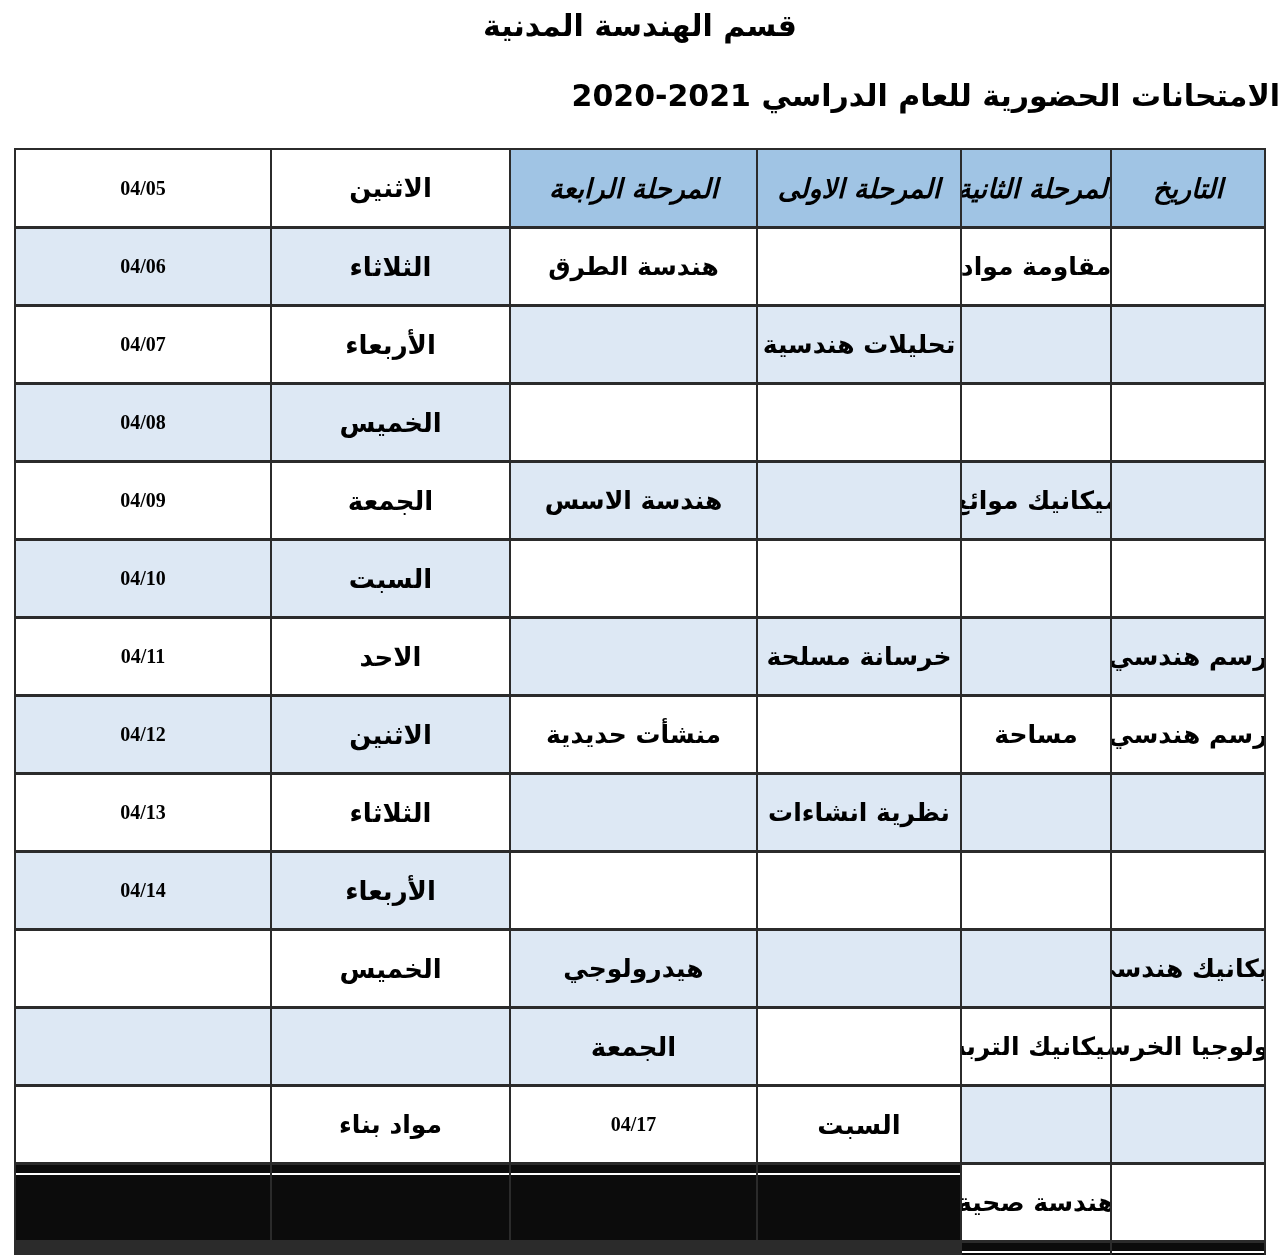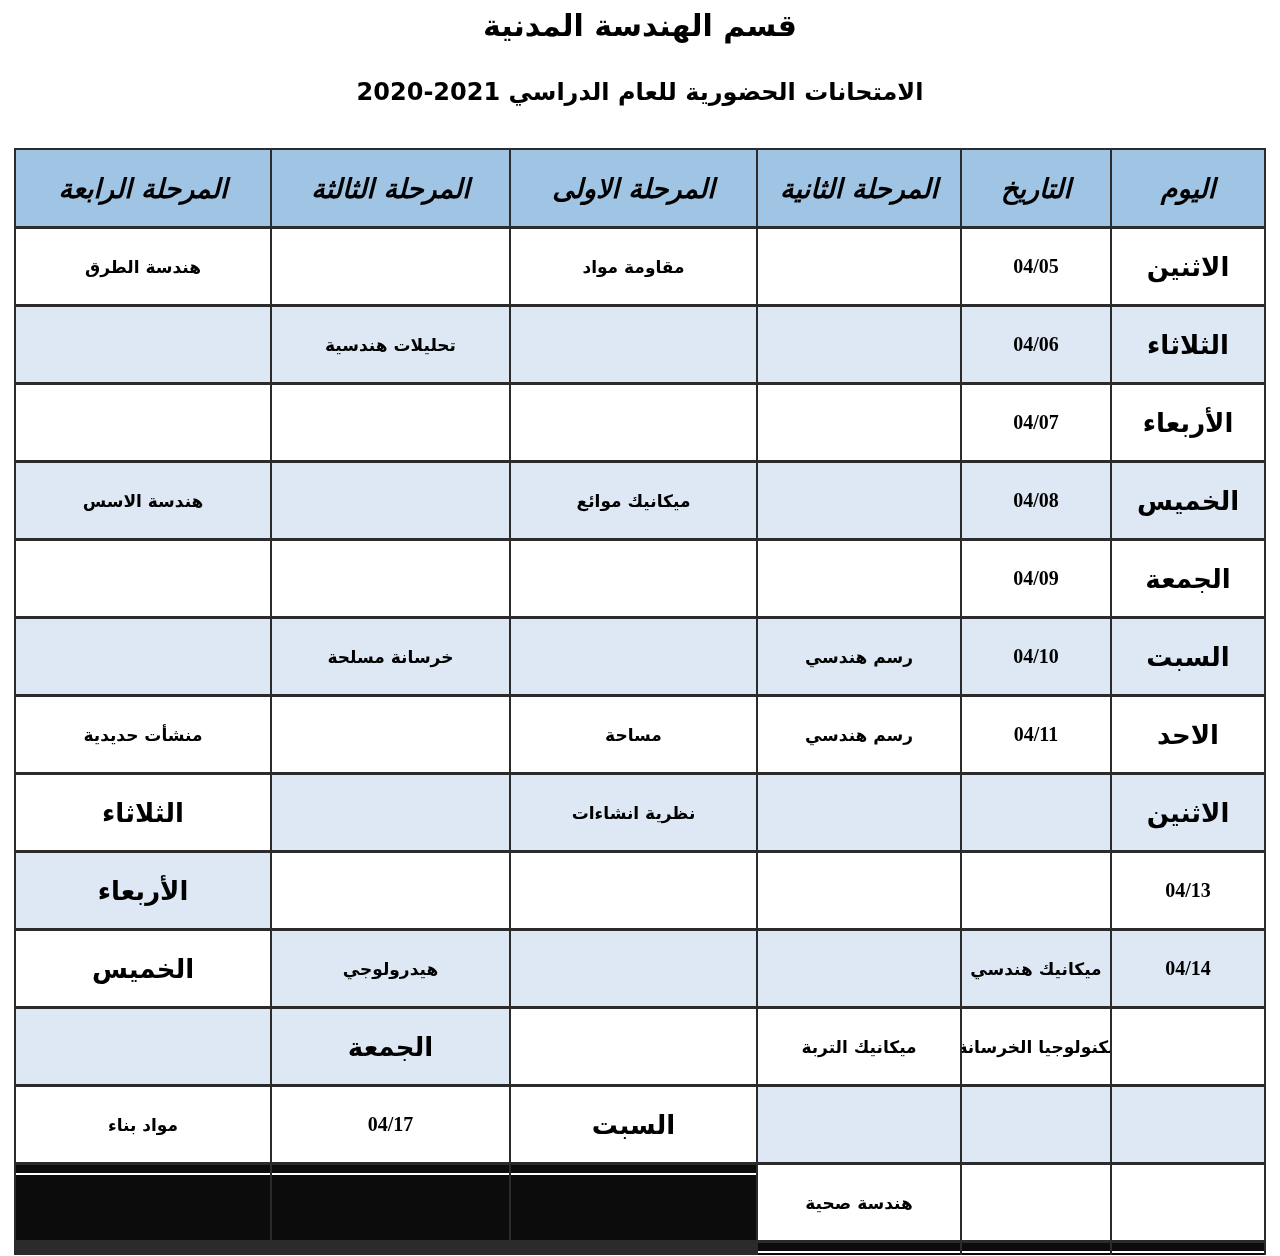--- a/index.html
+++ b/index.html
@@ -26,22 +26,21 @@
     text-align: center;
     font-size: 30px;
     font-weight: bold;
     direction: rtl;
   }
   .subtitle {
     position: absolute;
     top: 78px;
     left: 0;
     right: 0;
-    text-align: center;
-    font-size: 24px;
+    font-size: 30px;
     font-weight: bold;
     direction: rtl;
   }
   .exam-table {
     position: absolute;
     top: 148px;
     right: 14px;
     display: grid;
     grid-template-columns: 152px 148px 202px 245px 237px 254px;
     grid-template-rows: 76px repeat(13, 75px) 12px;
@@ -66,40 +65,38 @@
   }
   .row-white { background: #ffffff; }
   .row-blue  { background: var(--row-alt-bg, #dde8f4); }
   .day-cell  { font-size: 26px; white-space: nowrap; }
   .date-cell {
     font-family: "Liberation Serif", "DejaVu Serif", serif;
     font-size: 20px;
     white-space: nowrap;
     direction: ltr;
   }
-  .stage-cell { font-size: 17px; white-space: nowrap; }
+  .stage-cell { font-size: 25px; white-space: nowrap; }
   .band-cell {
     background: linear-gradient(to bottom,
       var(--band-color, #0c0c0c) 0px, var(--band-color, #0c0c0c) 8px,
       #ffffff 8px, #ffffff 10px,
       var(--band-color, #0c0c0c) 10px, var(--band-color, #0c0c0c) 12px);
   }
 </style>
 </head>
 <body>
 
 <div class="page">
   <div class="title">قسم الهندسة المدنية</div>
   <div class="subtitle">الامتحانات الحضورية للعام الدراسي 2021-2020</div>
   <div class="exam-table" dir="rtl">
-      <div class="cell header-cell">اليوم</div>
       <div class="cell header-cell">التاريخ</div>
       <div class="cell header-cell">المرحلة الثانية</div>
       <div class="cell header-cell">المرحلة الاولى</div>
-      <div class="cell header-cell">المرحلة الثالثة</div>
       <div class="cell header-cell">المرحلة الرابعة</div>
       <div class="cell row-white day-cell">الاثنين</div>
       <div class="cell row-white date-cell">04/05</div>
       <div class="cell row-white stage-cell"></div>
       <div class="cell row-white stage-cell">مقاومة مواد</div>
       <div class="cell row-white stage-cell"></div>
       <div class="cell row-white stage-cell">هندسة الطرق</div>
       <div class="cell row-blue day-cell">الثلاثاء</div>
       <div class="cell row-blue date-cell">04/06</div>
       <div class="cell row-blue stage-cell"></div>
@@ -130,20 +127,21 @@
       <div class="cell row-blue stage-cell"></div>
       <div class="cell row-blue stage-cell">خرسانة مسلحة</div>
       <div class="cell row-blue stage-cell"></div>
       <div class="cell row-white day-cell">الاحد</div>
       <div class="cell row-white date-cell">04/11</div>
       <div class="cell row-white stage-cell">رسم هندسي</div>
       <div class="cell row-white stage-cell">مساحة</div>
       <div class="cell row-white stage-cell"></div>
       <div class="cell row-white stage-cell">منشأت حديدية</div>
       <div class="cell row-blue day-cell">الاثنين</div>
+      <div class="cell row-blue date-cell">04/12</div>
       <div class="cell row-blue stage-cell"></div>
       <div class="cell row-blue stage-cell"></div>
       <div class="cell row-blue stage-cell">نظرية انشاءات</div>
       <div class="cell row-blue stage-cell"></div>
       <div class="cell row-white day-cell">الثلاثاء</div>
       <div class="cell row-white date-cell">04/13</div>
       <div class="cell row-white stage-cell"></div>
       <div class="cell row-white stage-cell"></div>
       <div class="cell row-white stage-cell"></div>
       <div class="cell row-white stage-cell"></div>

